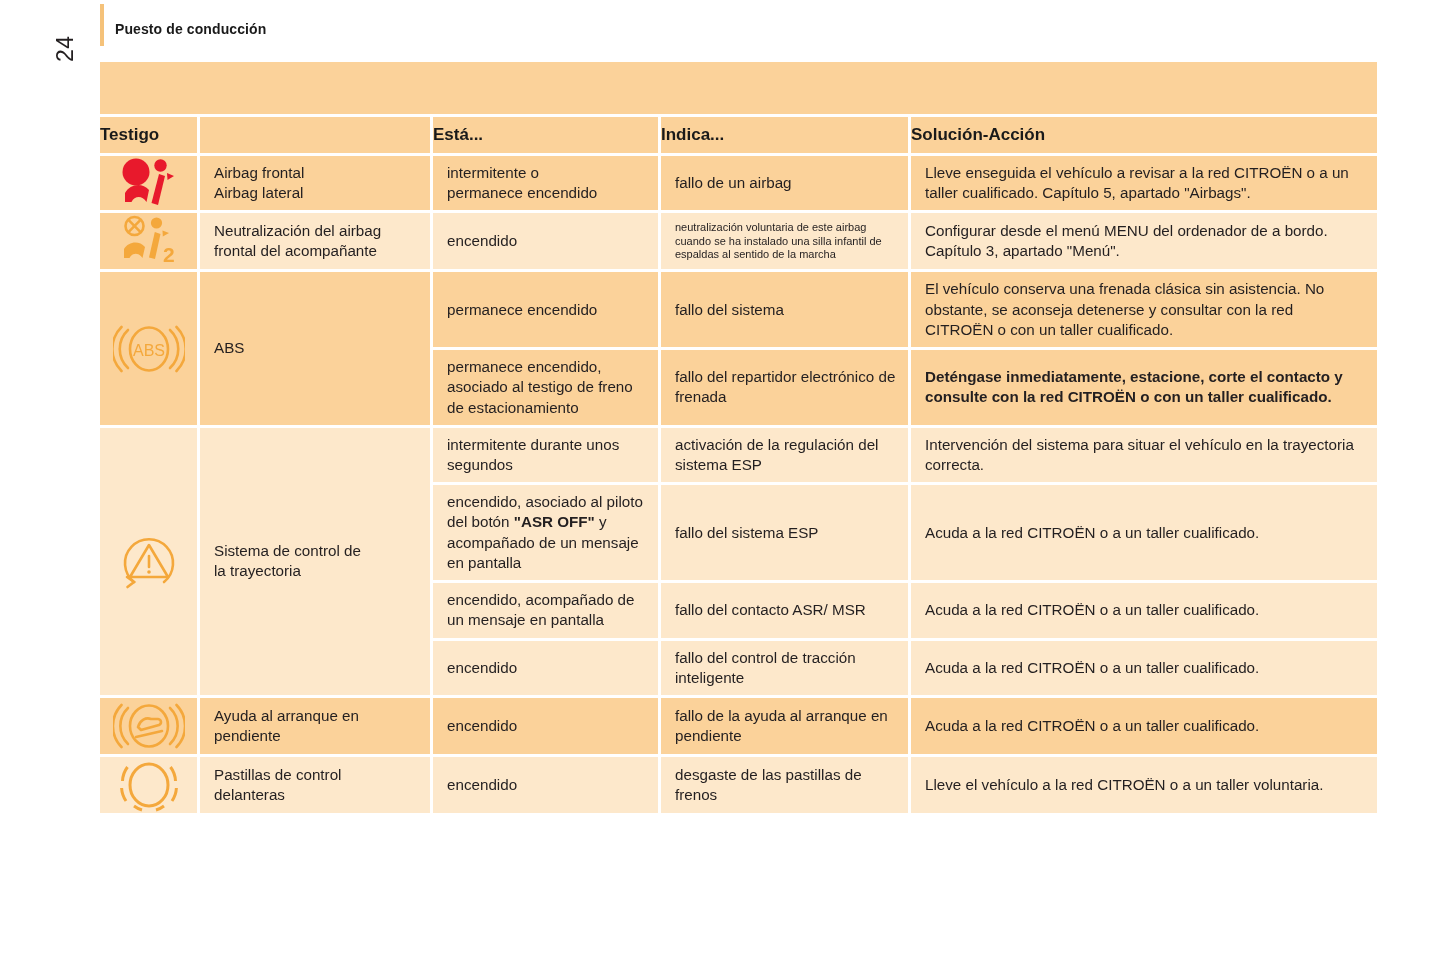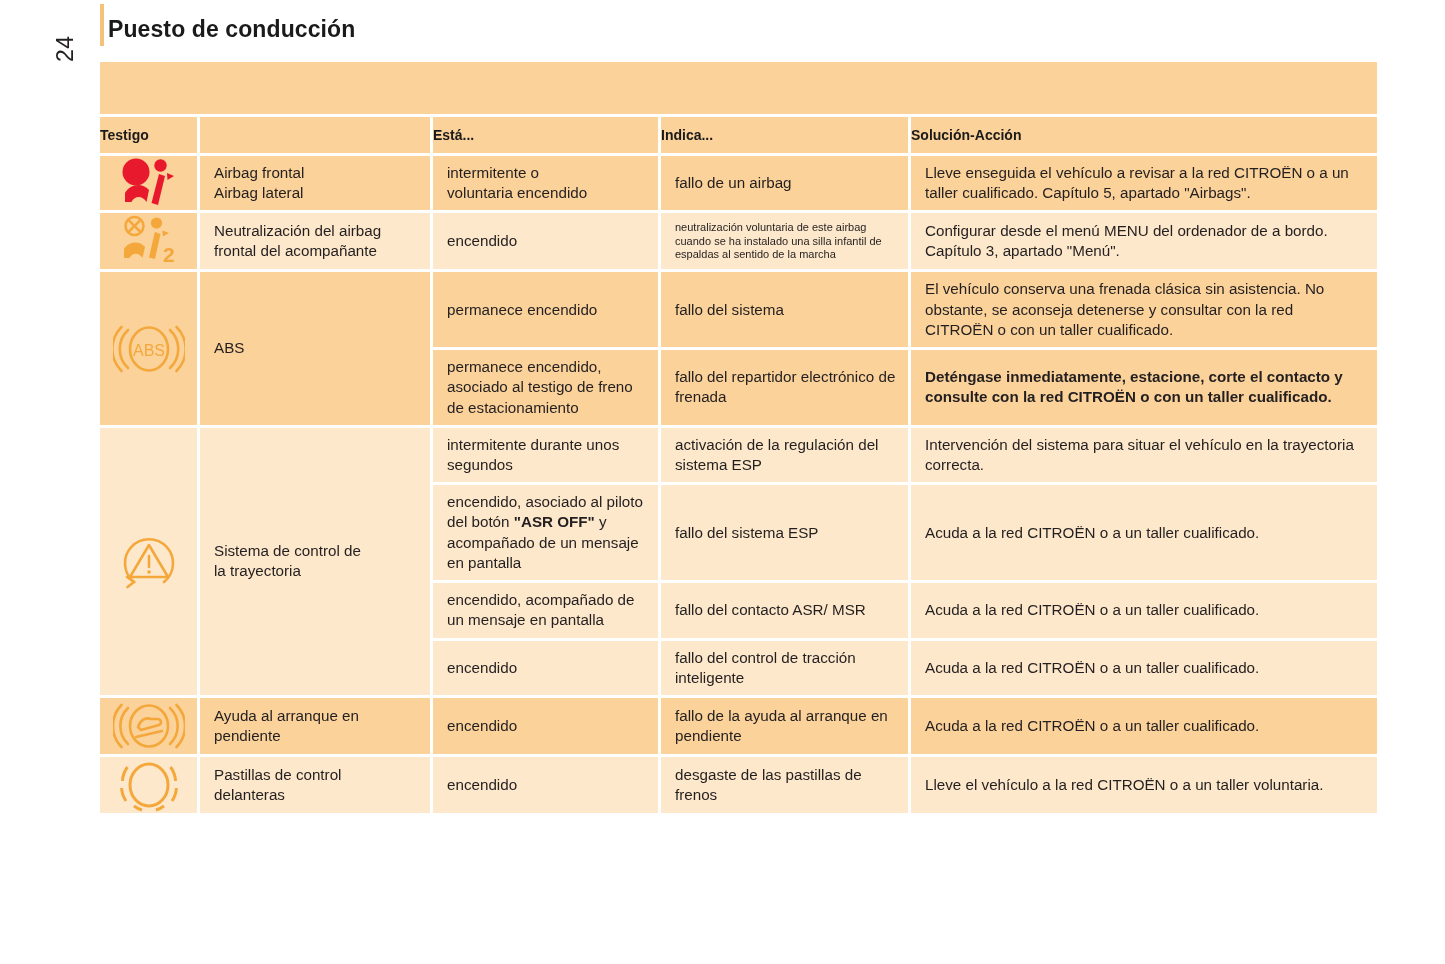--- a/index.html
+++ b/index.html
@@ -27,24 +27,24 @@
   }
   #header-rule {
     position: absolute;
     left: 100px;
     top: 4px;
     width: 4px;
     height: 42px;
     background: #f5c27a;
   }
   #page-title {
-    font-size: 23px;
+    font-size: 14px;
     font-weight: bold;
     letter-spacing: .1px;
-    margin-left: 8px;
+    margin-left: 15px;
     color: #1a1a1a;
   }
 
   
   #page-number {
     position: absolute;
     left: 52px;
     top: 62px;
     font-size: 23px;
     color: #231f20;
@@ -74,21 +74,21 @@
 
   
   .band-row td {
     height: 52px;
     background: #fbd29a;
   }
 
   
   .hdr td {
     height: 36px;
-    font-size: 14px;
+    font-size: 17px;
     font-weight: bold;
     background: #fbd29a;
     padding: 0 0 0 14px;
     color: #1a1a1a;
   }
 
   
   .cell {
     border-top: 3px solid #ffffff;
     border-right: 3px solid #ffffff;
@@ -163,21 +163,21 @@
       </svg>
     </td>
     <td class="cell tone-dark">
       <div class="txt">
         <span>Airbag frontal</span><br>
         <span>Airbag lateral</span>
       </div>
     </td>
     <td class="cell tone-dark">
       <div class="txt" style="white-space:pre-line">intermitente o
-voluntaria encendido</div>
+permanece encendido</div>
     </td>
     <td class="cell tone-dark">
       <div class="txt">fallo de un airbag</div>
     </td>
     <td class="cell no-right tone-dark">
       <div class="txt">Lleve enseguida el vehículo a revisar a la red CITROËN o a un taller cualificado. Capítulo 5, apartado "Airbags".</div>
     </td>
   </tr>
 
   <tr>

